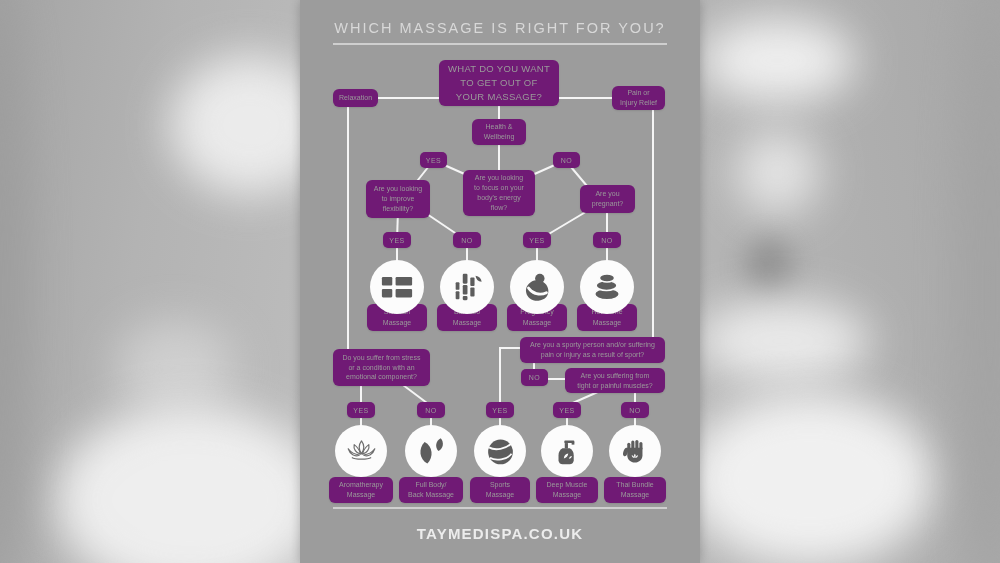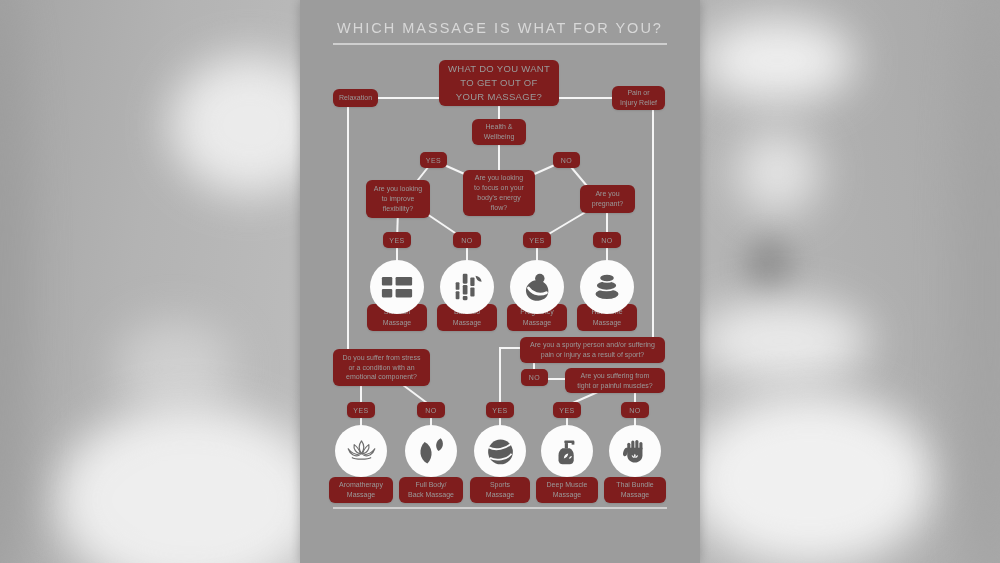--- a/index.html
+++ b/index.html
@@ -15,21 +15,21 @@
 
   
   .poster { position:absolute; left:300px; top:0; width:400px; height:563px;
             background:#9c9c9c; box-shadow:0 0 10px rgba(0,0,0,.22); }
   .connectors { position:absolute; left:0; top:0; z-index:1; }
 
   .poster-title { position:absolute; left:0; top:20px; width:400px; text-align:center;
                   color:#d8d8d8; font-size:14.5px; letter-spacing:2px; font-weight:400; z-index:2; }
   .rule { position:absolute; background:#cfcfcf; height:2px; z-index:2; }
 
-  .qbox, .ynbox, .lblbox { position:absolute; background:#7f1d1d; border-radius:6px;
+  .qbox, .ynbox, .lblbox { position:absolute; background:#701a75; border-radius:6px;
         color:#9a9a9a; display:flex; align-items:center; justify-content:center;
         text-align:center; white-space:pre-line; z-index:2;
         box-shadow:0 1px 2px rgba(0,0,0,.10); }
   .qbox   { font-size:7px;  line-height:1.4; }
   .start  { font-size:9.5px; font-weight:500; letter-spacing:.3px; line-height:1.45; }
   .ynbox  { font-size:7px; letter-spacing:.5px; border-radius:5px; }
   .lblbox { font-size:7px; line-height:1.45; }
 
   .circle { position:absolute; background:#fcfcfc; border-radius:50%;
             display:flex; align-items:center; justify-content:center; z-index:3; }
@@ -92,21 +92,21 @@
         <line x1="61" y1="386" x2="61" y2="406"></line>
         <line x1="103" y1="385" x2="131" y2="406"></line>
         <line x1="61" y1="418" x2="61" y2="428"></line>
         <line x1="131" y1="418" x2="131" y2="428"></line>
         <line x1="200" y1="418" x2="200" y2="428"></line>
         <line x1="267" y1="418" x2="267" y2="428"></line>
         <line x1="335" y1="418" x2="335" y2="428"></line>
       </g>
     </svg>
 
-    <div class="poster-title">WHICH MASSAGE IS WHAT FOR YOU?</div>
+    <div class="poster-title">WHICH MASSAGE IS RIGHT FOR YOU?</div>
     <div class="rule" style="left:33px;top:43px;width:334px;"></div>
 
     <div class="qbox start" style="left:139px;top:60px;width:120px;height:46px;">WHAT DO YOU WANT
 TO GET OUT OF
 YOUR MASSAGE?</div>
     <div class="qbox" style="left:33px;top:89px;width:45px;height:18px;">Relaxation</div>
     <div class="qbox" style="left:312px;top:86px;width:53px;height:24px;">Pain or
 Injury Relief</div>
     <div class="qbox" style="left:172px;top:119px;width:54px;height:26px;">Health &amp;
 Wellbeing</div>
@@ -237,15 +237,16 @@
     <div class="lblbox" style="left:99px;top:477px;width:64px;height:26px;">Full Body/
 Back Massage</div>
     <div class="lblbox" style="left:170px;top:477px;width:60px;height:26px;">Sports
 Massage</div>
     <div class="lblbox" style="left:236px;top:477px;width:62px;height:26px;">Deep Muscle
 Massage</div>
     <div class="lblbox" style="left:304px;top:477px;width:62px;height:26px;">Thai Bundle
 Massage</div>
 
     <div class="rule" style="left:33px;top:507px;width:334px;"></div>
+    <div class="footer-site">TAYMEDISPA.CO.UK</div>
 
   </div>
 </div>
 
 </body></html>

